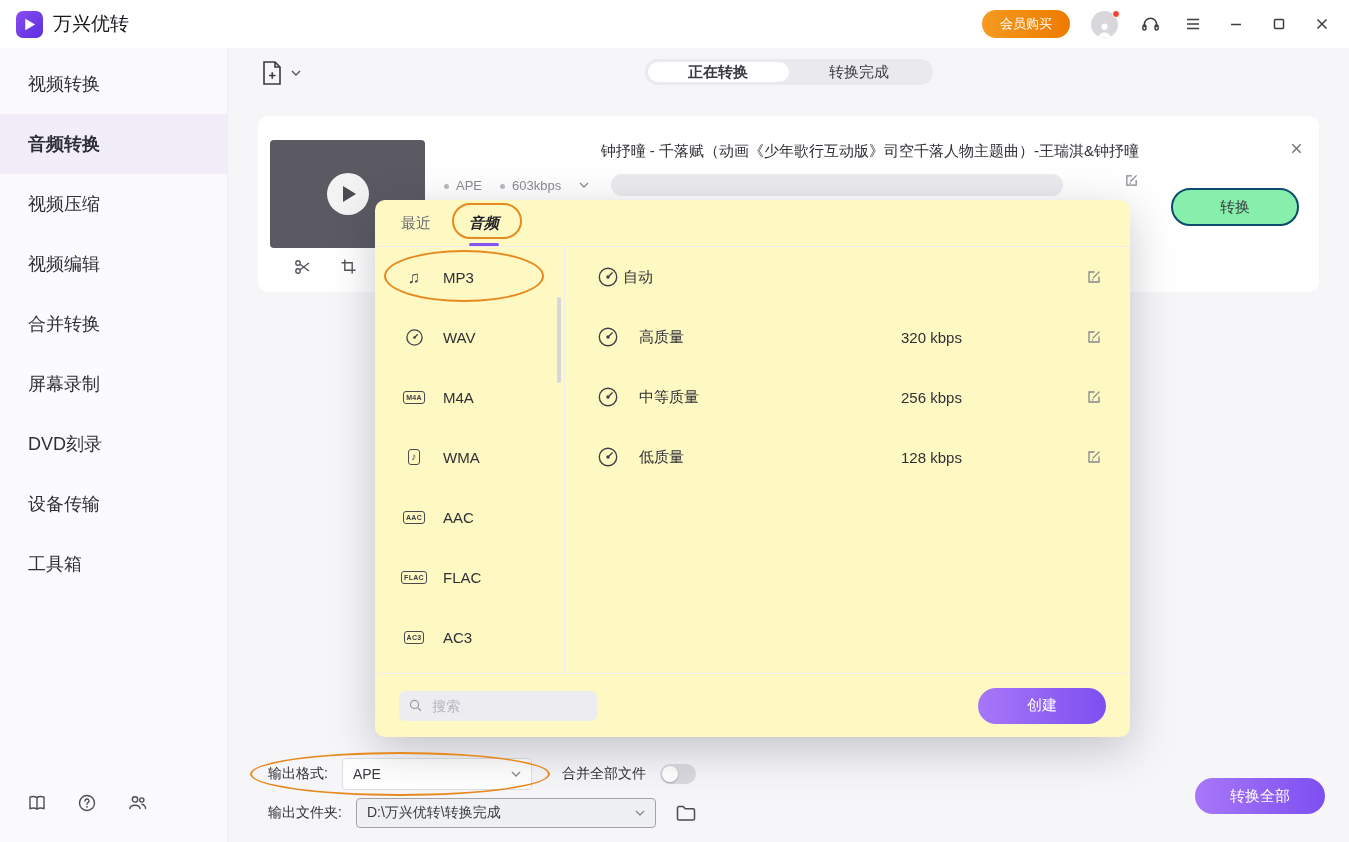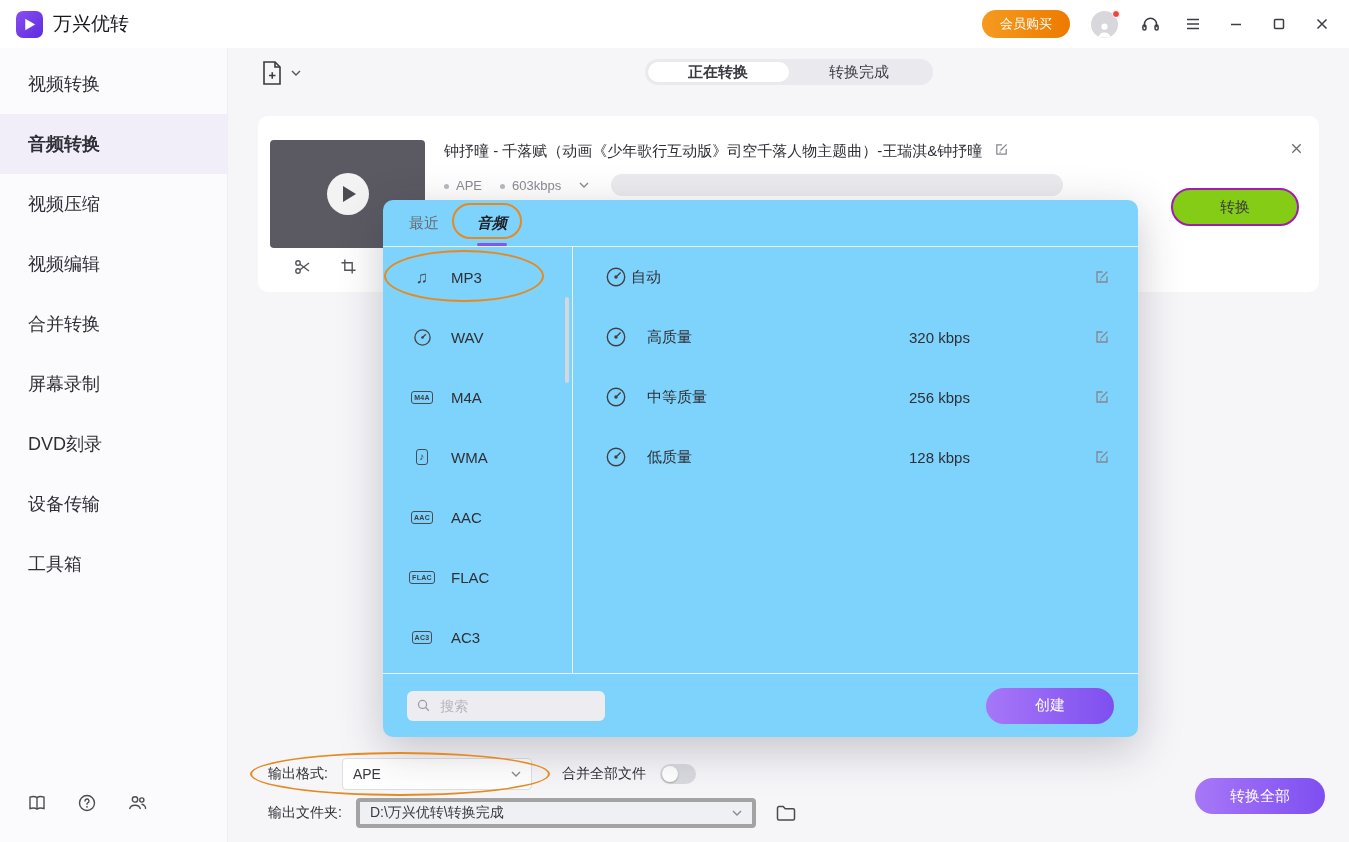--- a/index.html
+++ b/index.html
@@ -31,46 +31,46 @@
   .addfile { position:absolute; left:32px; top:12px; display:flex; align-items:center; gap:7px; cursor:pointer; }
   .tabs { position:absolute; left:50%; top:11px; transform:translateX(-50%); background:#e9e9ee; border-radius:18px; padding:3px; display:flex; }
   .tab { width:141px; height:20px; border-radius:15px; display:flex; align-items:center; justify-content:center; font-size:15px; color:#3a3a40; cursor:pointer; }
   .tab.active { background:#fff; font-weight:700; }
 
   
   .task-card { position:absolute; left:30px; right:30px; top:68px; height:176px; background:#fff; border-radius:10px; }
   .thumb { position:absolute; left:12px; top:24px; width:155px; height:108px; background:#5b5a63; border-radius:4px; display:flex; align-items:center; justify-content:center; }
   .play { width:42px; height:42px; border-radius:50%; background:rgba(255,255,255,.93); display:flex; align-items:center; justify-content:center; cursor:pointer; }
   .play-tri { width:0; height:0; border-left:13px solid #4b4b52; border-top:8px solid transparent; border-bottom:8px solid transparent; margin-left:4px; }
-  .task-title-row { position:absolute; left:186px; top:26px; right:180px; display:flex; align-items:flex-start; gap:12px; }
+  .task-title-row { position:absolute; left:186px; top:26px; right:180px; display:flex; align-items:flex-end; gap:12px;flex-direction:column; }
   .task-title { font-size:15px; color:#2f2f36; white-space:nowrap; overflow:hidden; text-overflow:ellipsis; }
   .task-meta { position:absolute; left:186px; top:58px; display:flex; align-items:center; gap:18px; font-size:13px; color:#8a8a92; }
   .meta-dot::before { content:""; display:inline-block; width:5px; height:5px; border-radius:50%; background:#b9b9c2; margin-right:7px; vertical-align:1px; }
   .quality-bar { width:452px; height:22px; background:#ebebef; border-radius:11px; margin-left:4px; }
-  .convert-btn { position:absolute; right:20px; top:72px; width:128px; height:38px; border-radius:19px; border:2px solid #a21caf; background:#84cc16; font-size:15px; color:#3a3a40; cursor:pointer; }
+  .convert-btn { position:absolute; right:20px; top:72px; width:128px; height:38px; border-radius:19px; border:2px solid #0c4a6e; background:#86efac; font-size:15px; color:#3a3a40; cursor:pointer; }
   .card-close { position:absolute; right:16px; top:26px; cursor:pointer; display:flex; }
   .card-tools { position:absolute; left:36px; top:142px; display:flex; gap:28px; }
   .tool-icon { cursor:pointer; display:flex; }
 
   
   .out-row1 { position:absolute; left:40px; top:710px; display:flex; align-items:center; gap:14px; }
   .out-row2 { position:absolute; left:40px; top:750px; display:flex; align-items:center; gap:14px; }
   .out-label { font-size:14px; color:#2f2f36; }
   .select { height:32px; border:1px solid #dddde3; border-radius:4px; background:#fff; display:flex; align-items:center; padding:0 10px; font-size:14px; color:#3a3a40; cursor:pointer; }
   .fmt-select { width:190px; }
-  .folder-select { width:400px; height:30px; background:#eff0f3; border:4px solid #a3a3a3; }
+  .folder-select { width:300px; height:30px; background:#eff0f3; border:1px solid #a3a3a3; }
   .select .chev { margin-left:auto; display:flex; }
   .merge-label { margin-left:16px; }
   .toggle { width:36px; height:20px; border-radius:10px; background:#d9d9df; position:relative; display:inline-block; cursor:pointer; }
   .toggle .knob { position:absolute; left:2px; top:2px; width:16px; height:16px; border-radius:50%; background:#fff; box-shadow:0 1px 2px rgba(0,0,0,.25); }
   .folder-icon-btn { display:flex; cursor:pointer; margin-left:6px; }
   .convert-all { position:absolute; right:24px; top:730px; width:130px; height:36px; border:none; border-radius:18px; background:linear-gradient(90deg,#a777f8,#7e4ff0); color:#fff; font-size:15px; cursor:pointer; }
 
   
-  .popup { position:absolute; left:375px; top:200px; width:755px; height:537px; background:#7dd3fc; border-radius:10px; box-shadow:0 12px 44px rgba(40,40,60,.25); z-index:10; display:flex; flex-direction:column;margin-left:8px; }
+  .popup { position:absolute; left:375px; top:200px; width:755px; height:537px; background:#fef9c3; border-radius:10px; box-shadow:0 12px 44px rgba(40,40,60,.25); z-index:10; display:flex; flex-direction:column; }
   .popup-header { height:47px; display:flex; align-items:center; padding-left:26px; gap:38px; border-bottom:1px solid #ececf1; flex:none; }
   .p-tab { font-size:15px; color:#6b6b73; height:100%; display:flex; align-items:center; position:relative; cursor:pointer; }
   .p-tab.active { color:#1f1f26; font-weight:700;font-style:italic; }
   .p-tab.active::after { content:""; position:absolute; left:50%; transform:translateX(-50%); bottom:0; width:30px; height:3px; border-radius:2px; background:#8455f0; }
   .popup-body { flex:1; display:flex; min-height:0; }
   .p-left { width:190px; border-right:1px solid #ececf1; position:relative; }
   .fmt-row { height:60px; display:flex; align-items:center; padding-left:26px; gap:16px; font-size:15px; color:#2f2f36; cursor:pointer; }
   .fmt-icon { width:26px; height:22px; display:flex; align-items:center; justify-content:center; color:#44444c; }
   .glyph { font-size:17px; line-height:1; }
   .badge { font-size:7px; font-weight:700; border:1.3px solid #4a4a52; border-radius:3px; padding:2px 2px; line-height:1; letter-spacing:.3px; color:#3c3c44; }

